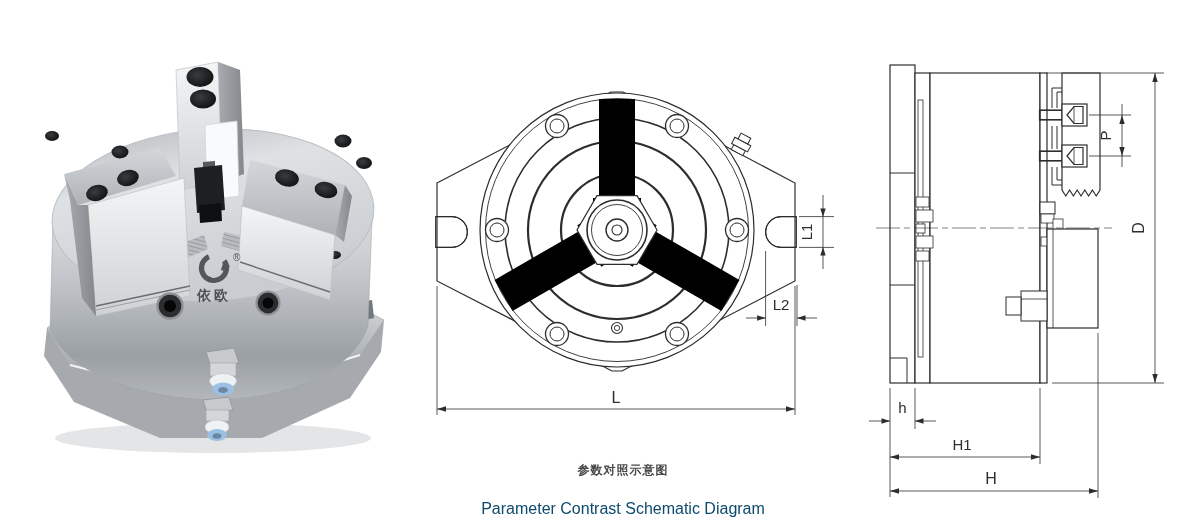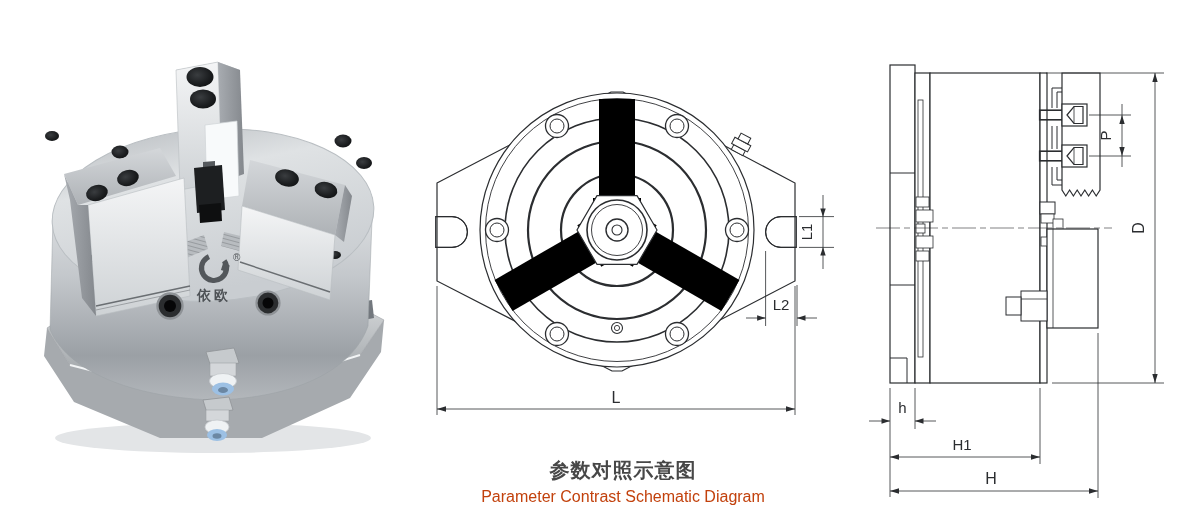--- a/index.html
+++ b/index.html
@@ -11,22 +11,22 @@
       stroke:#2b2d30;fill:none;stroke-width:1.2;stroke-linejoin:miter;stroke-linecap:butt;}
   .draw .fw{fill:#ffffff;}
   .draw .thin{stroke-width:0.8;}
   .draw .med{stroke-width:1.6;}
   .draw .heavy{stroke-width:2.2;}
   .draw .sw1{stroke-width:1;}
   .draw .arrow{fill:#2b2d30;stroke:none;}
   .dimtext{font-family:"Liberation Sans",sans-serif;font-size:15px;fill:#2b2d30;}
   .dimtext.big{font-size:16px;}
   .caption{position:absolute;left:437px;top:459px;width:372px;text-align:center;}
-  .caption .zh{font-size:20px;font-weight:700;color:#474747;letter-spacing:1px;line-height:22px;}
-  .caption .en{font-size:16px;color:#c2410c;margin-top:7px;line-height:18px;}
+  .caption .zh{font-size:12px;font-weight:700;color:#474747;letter-spacing:1px;line-height:22px;}
+  .caption .en{font-size:16px;color:#0c4a6e;margin-top:19px;line-height:18px;}
   .brandtext{font-family:"Liberation Sans",sans-serif;}
 </style>
 </head>
 <body>
 
 <div class="stage">
 <svg id="main" width="1200" height="529" viewBox="0 0 1200 529">
   <defs>
     <linearGradient id="gBody" x1="0" y1="0" x2="0" y2="1">
       <stop offset="0" stop-color="#e9ebed"></stop>

